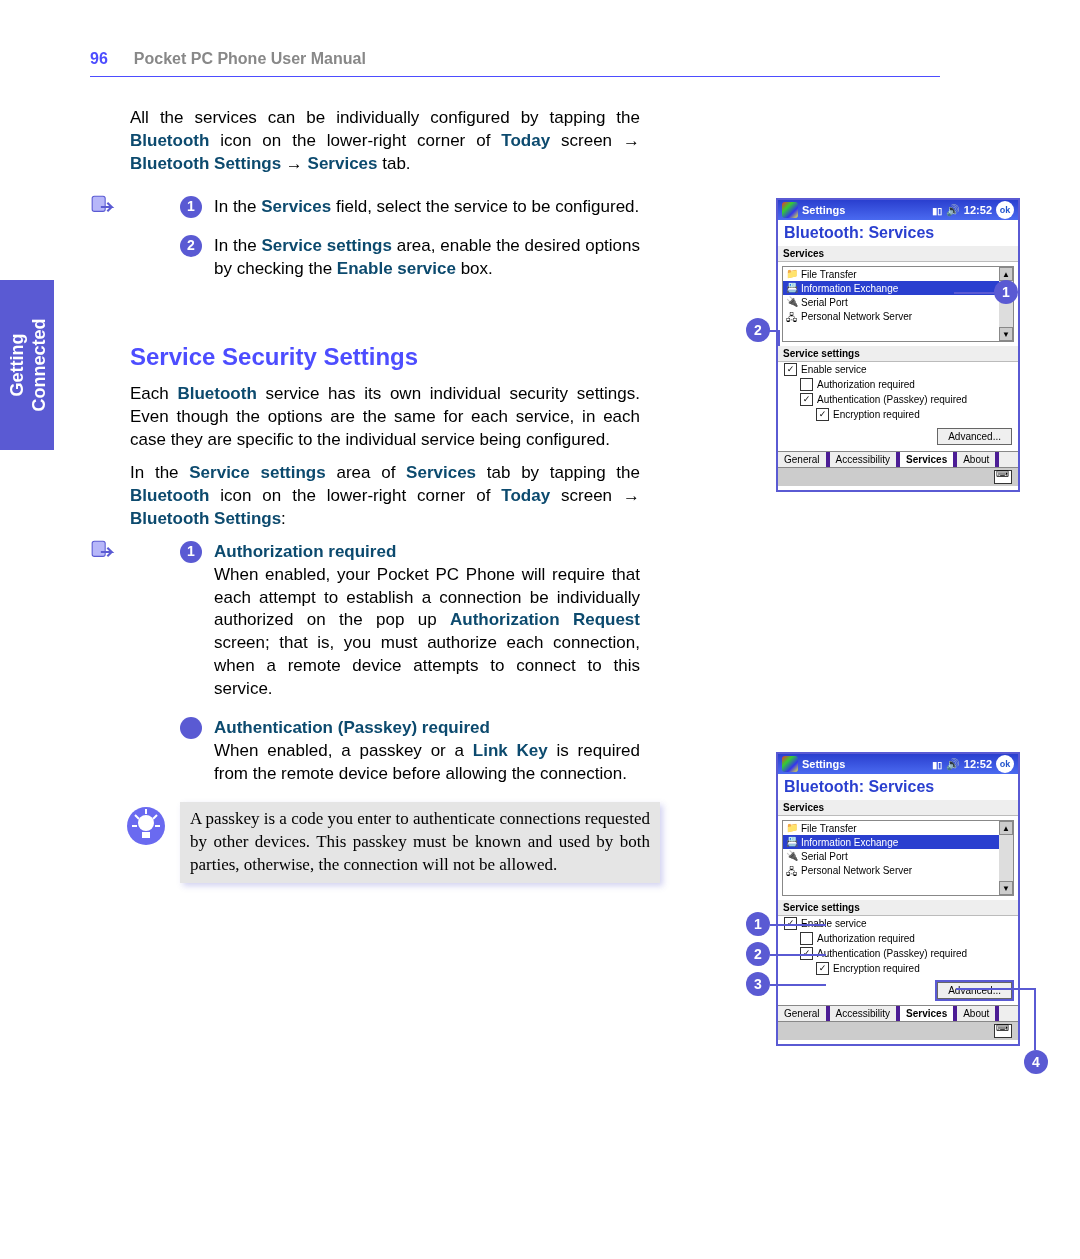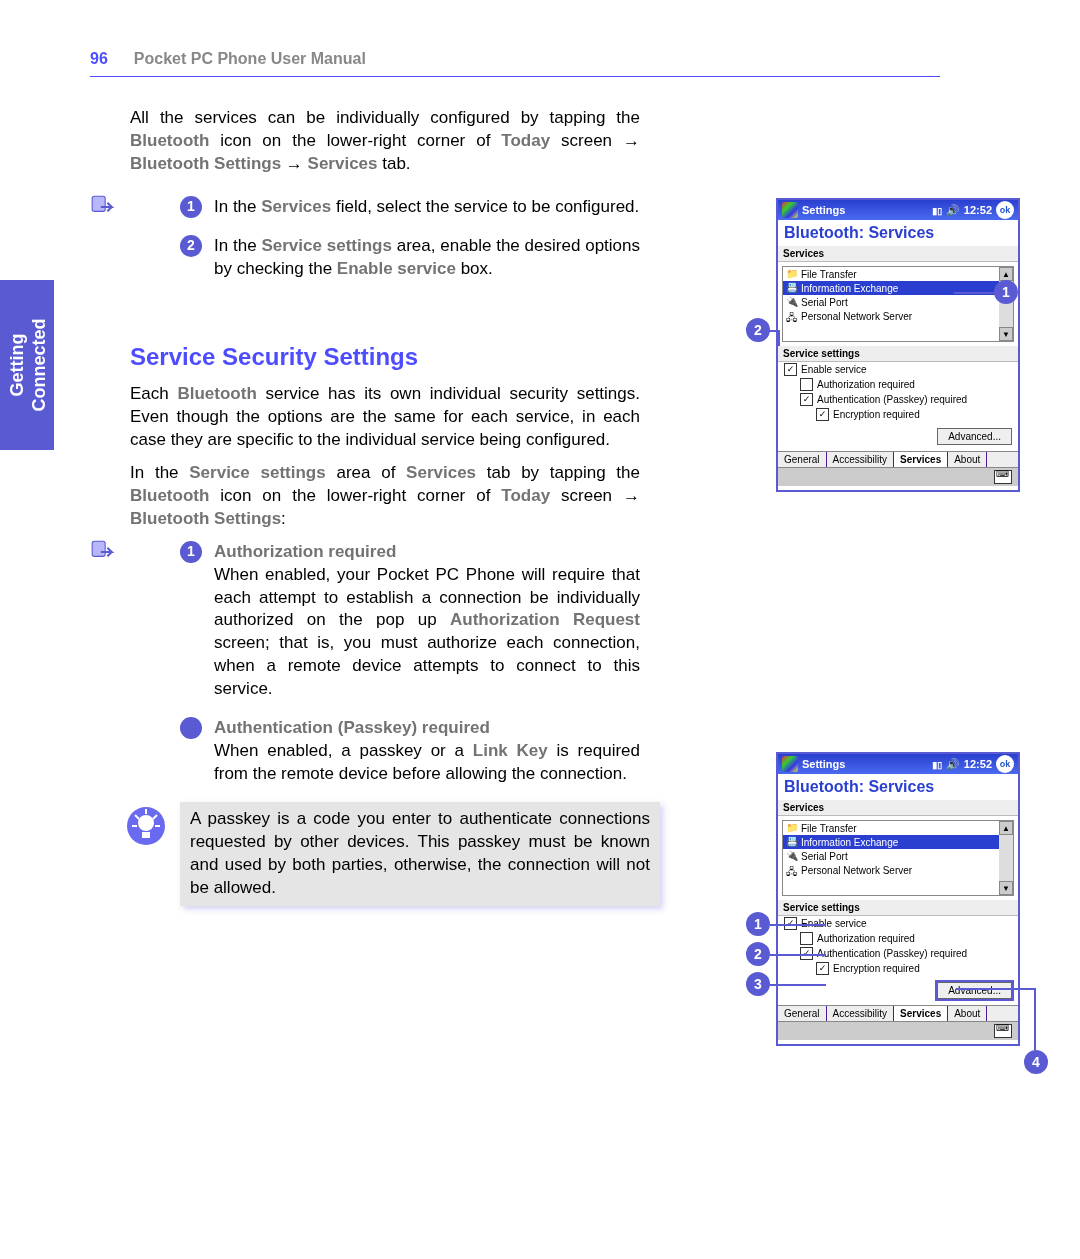--- a/index.html
+++ b/index.html
@@ -53,21 +53,21 @@
     line-height: 22px;
   }
   .content {
     margin-left: 130px;
     margin-top: 30px;
     width: 510px;
     font-size: 17px;
     line-height: 1.35;
   }
   .content p { margin: 0 0 10px 0; text-align: justify; }
-  .blue { color:#737373; font-weight:bold; }
+  .blue { color:#0c4a6e; font-weight:bold; }
   .arrow-icon {
     display:inline-block;
     width:26px; height:26px;
     position:relative;
     vertical-align:top;
   }
   .arrow-icon svg { width:26px; height:26px; }
   .num-bullet {
     display:inline-flex;
     width:22px; height:22px;
@@ -92,20 +92,21 @@
     margin-bottom:10px;
   }
   .tip-box {
     background:#e5e5e5;
     padding:6px 10px;
     margin-left:50px;
     width:460px;
     position:relative;
     text-align:justify;
     box-shadow: 3px 3px 6px rgba(80,80,200,0.25);
+    font-family: Liberation Serif, serif;
   }
   .tip-icon {
     position:absolute;
     left:-54px;
     top:4px;
     width:40px; height:40px;
   }
   
   .screenshot {
     position:absolute;
@@ -166,21 +167,21 @@
   }
   .checkbox.checked::after{content:"✓";color:#000;}
   .adv-btn{
     margin:6px 6px 6px auto;display:block;font-size:10px;padding:2px 10px;border:1px solid #666;background:#efefef;
   }
   .adv-btn.hilite{outline:2px solid #5a5ad3;}
   .tabrow{
     display:flex;border-top:1px solid #888;background:#eee;font-size:10px;
   }
   .tab{
-    padding:2px 6px;border-right:1px solid #4c1d95;
+    padding:2px 6px;border-right:4px solid #4c1d95;
   }
   .tab.active{background:#fff;font-weight:bold;}
   .bottom-bar{height:18px;background:#ccc;border-top:1px solid #888;display:flex;justify-content:flex-end;align-items:center;padding-right:6px;}
   .kbd-icon{width:16px;height:12px;border:1px solid #333;background:#fff;position:relative;}
   .kbd-icon::before{content:"⌨";font-size:9px;position:absolute;left:1px;top:-2px;}
   .mini-icon{width:12px;height:12px;display:inline-block;}
   
   .callout-bubble{
     position:absolute;
     width:24px;height:24px;border-radius:50%;background:#5a5ad3;color:#fff;display:flex;align-items:center;justify-content:center;font-weight:bold;font-size:14px;

